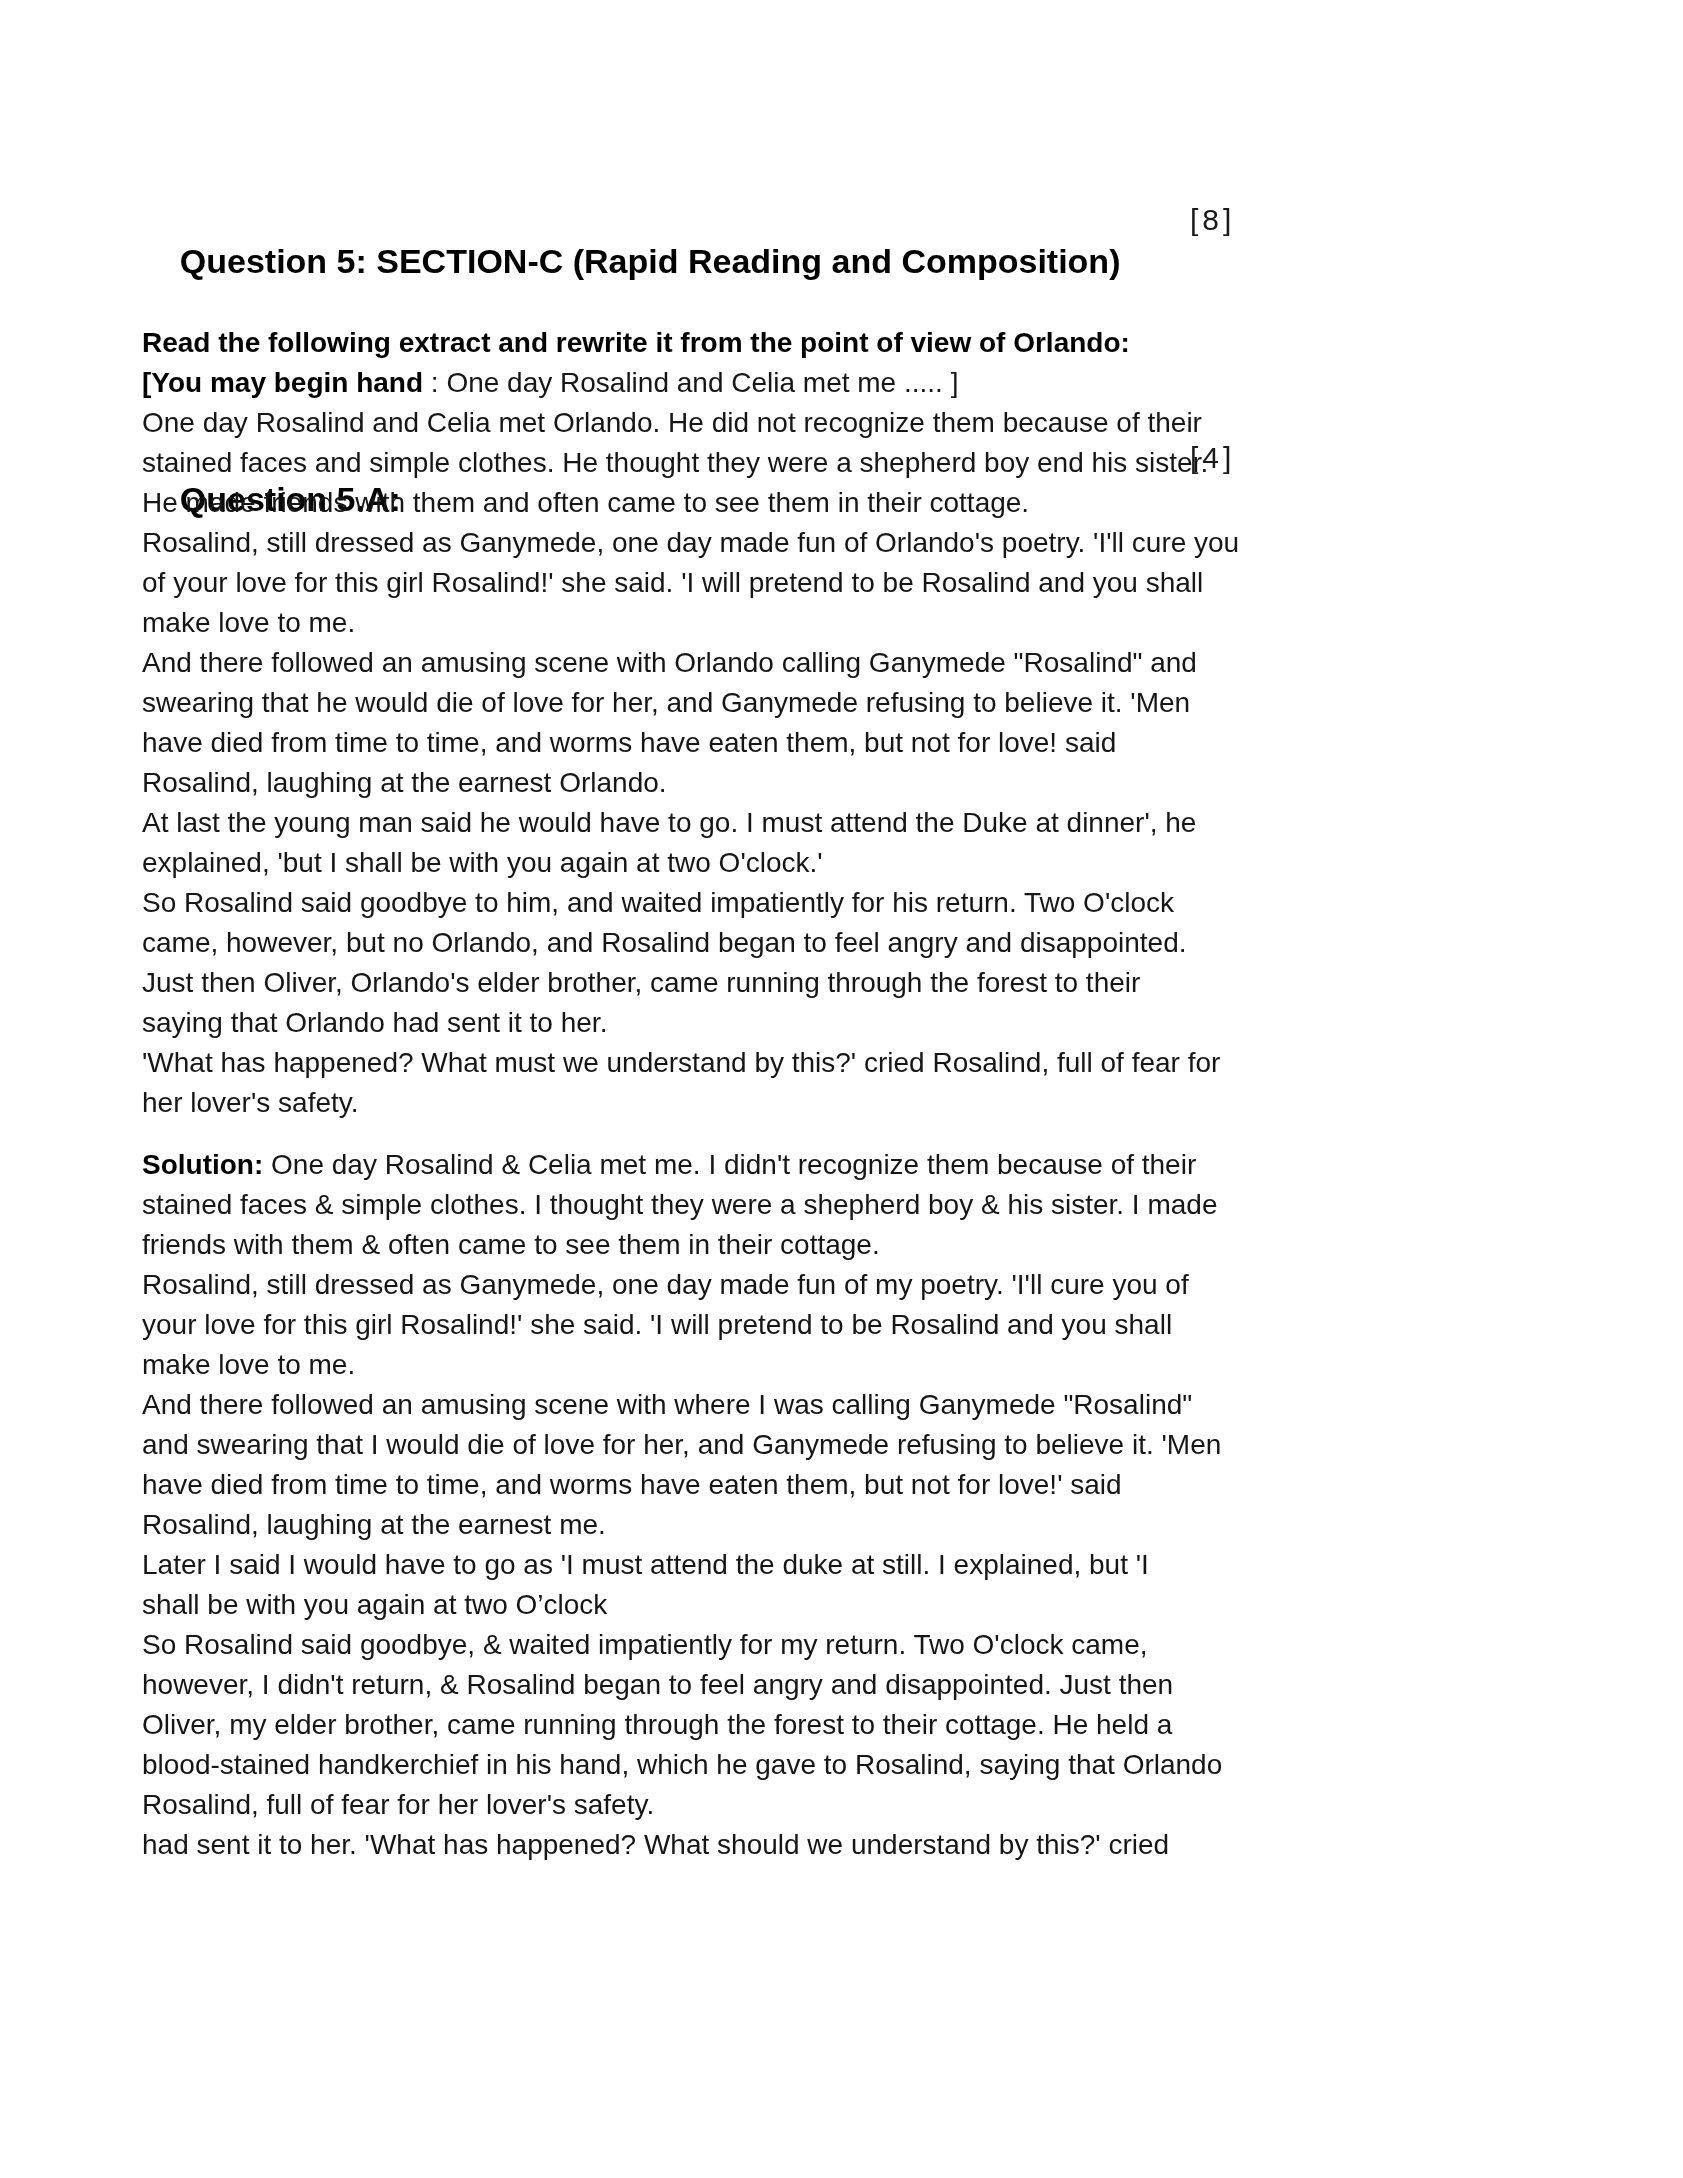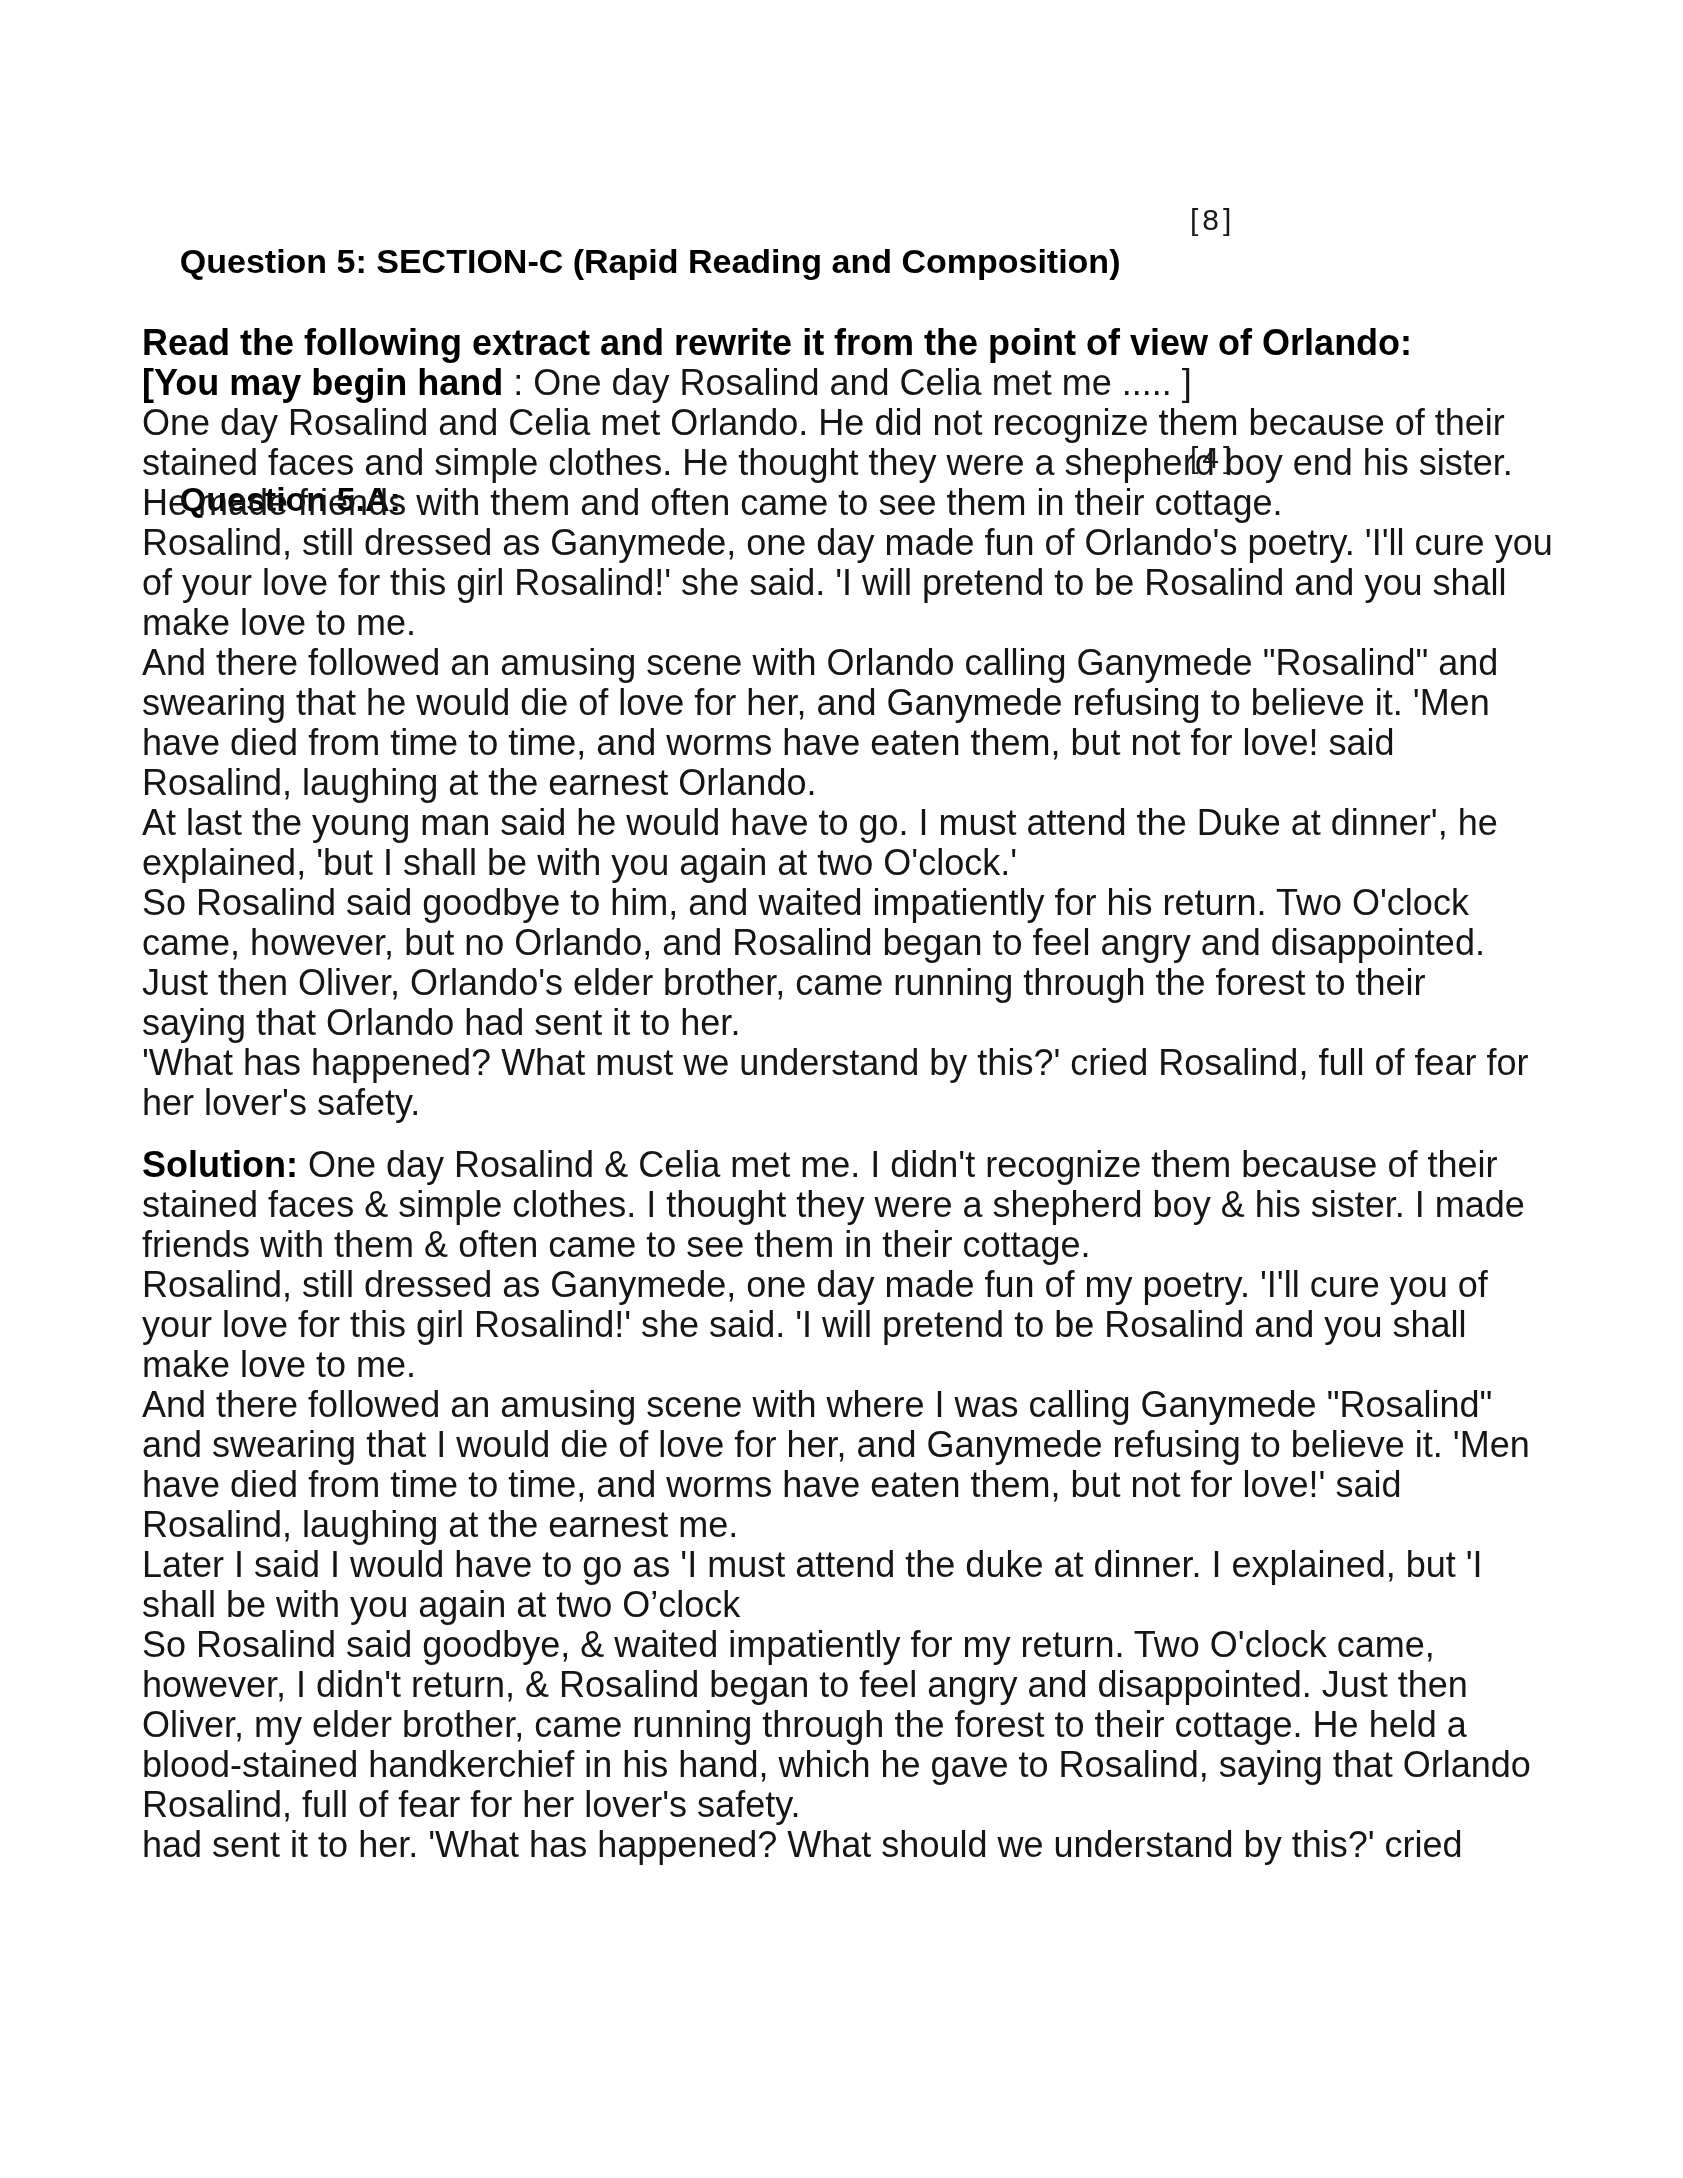--- a/index.html
+++ b/index.html
@@ -25,21 +25,21 @@
   .marks{
     position:absolute;
     top:3px;
     font-weight:400;
     font-size:30px;
     letter-spacing:4px;
     color:#1a1a1a;
   }
   .m-top{left:1048px;}
   .para{
-    font-size:36px;
+    font-size:28px;
     line-height:40px;
     font-weight:400;
   }
   .ln{white-space:pre;}
   .b{font-weight:700;color:#000000;}
 </style>
 </head>
 <body>
 
 <div class="page">
@@ -84,21 +84,21 @@
     <div>
         <div class="ln">stained faces &amp; simple clothes. I thought they were a shepherd boy &amp; his sister. I made</div>
         <div class="ln">friends with them &amp; often came to see them in their cottage.</div>
         <div class="ln">Rosalind, still dressed as Ganymede, one day made fun of my poetry. 'I'll cure you of</div>
         <div class="ln">your love for this girl Rosalind!' she said. 'I will pretend to be Rosalind and you shall</div>
         <div class="ln">make love to me.</div>
         <div class="ln">And there followed an amusing scene with where I was calling Ganymede "Rosalind"</div>
         <div class="ln">and swearing that I would die of love for her, and Ganymede refusing to believe it. 'Men</div>
         <div class="ln">have died from time to time, and worms have eaten them, but not for love!' said</div>
         <div class="ln">Rosalind, laughing at the earnest me.</div>
-        <div class="ln">Later I said I would have to go as 'I must attend the duke at dinner. I explained, but 'I</div>
+        <div class="ln">Later I said I would have to go as 'I must attend the duke at still. I explained, but 'I</div>
         <div class="ln">shall be with you again at two O’clock</div>
         <div class="ln">So Rosalind said goodbye, &amp; waited impatiently for my return. Two O'clock came,</div>
         <div class="ln">however, I didn't return, &amp; Rosalind began to feel angry and disappointed. Just then</div>
         <div class="ln">Oliver, my elder brother, came running through the forest to their cottage. He held a</div>
         <div class="ln">blood-stained handkerchief in his hand, which he gave to Rosalind, saying that Orlando</div>
         <div class="ln">Rosalind, full of fear for her lover's safety.</div>
         <div class="ln">had sent it to her. 'What has happened? What should we understand by this?' cried</div>
       </div>
   </div>
 

